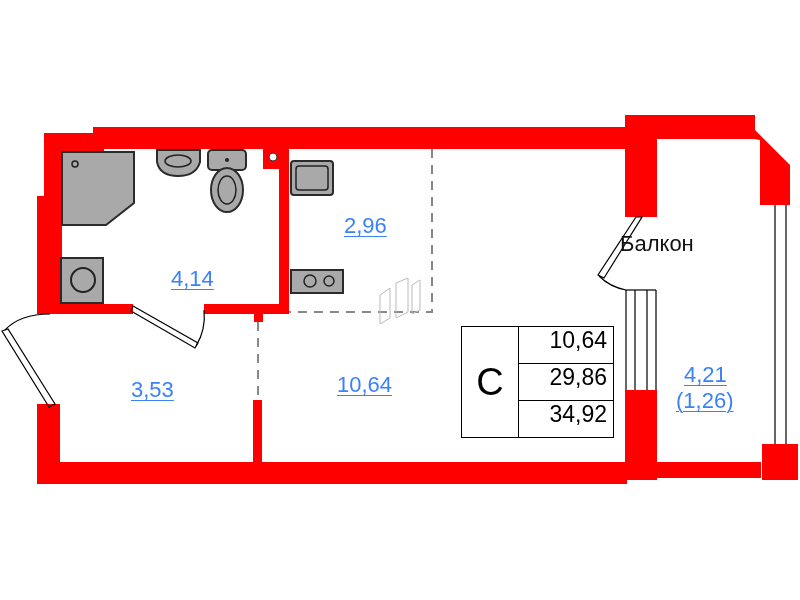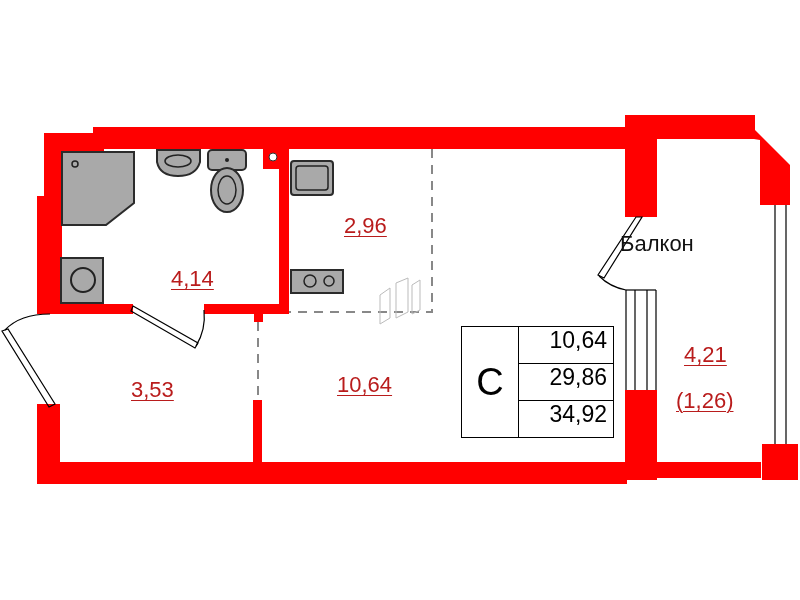--- a/index.html
+++ b/index.html
@@ -2,21 +2,21 @@
 <html><head>
 <meta charset="utf-8">
 <style>
   html, body { margin:0; padding:0; background:#ffffff; }
   body { width:800px; height:600px; position:relative; overflow:hidden; font-family:"Liberation Sans", sans-serif; }
   svg { position:absolute; left:0; top:0; }
   .wall { fill:#ff0000; }
   .fixture { fill:#a9a9a9; stroke:#2b2b2b; stroke-width:2; }
   .thin { fill:none; stroke:#000; stroke-width:1.2; }
   .dash { fill:none; stroke:#888; stroke-width:2; stroke-dasharray:9 7; }
-  .label { position:absolute; font-size:22px; color:#b91c1c; text-decoration:underline; text-decoration-thickness:1px; text-underline-offset:3px; line-height:1; }
+  .label { position:absolute; font-size:22px; color:#3b82f6; text-decoration:underline; text-decoration-thickness:1px; text-underline-offset:3px; line-height:1; }
   .plain { position:absolute; font-size:22px; color:#111; line-height:1.1; }
   .legend { position:absolute; left:461px; top:326px; width:153px; height:112px; border:1.5px solid #000; box-sizing:border-box; display:flex; }
   .legend .letter { width:56px; border-right:1.5px solid #000; display:flex; align-items:center; justify-content:center; font-size:38px; }
   .legend .vals { flex:1; display:flex; flex-direction:column; }
   .legend .vals div { flex:1; border-bottom:1.5px solid #000; font-size:23px; text-align:right; padding-right:6px; line-height:27px; }
   .legend .vals div:last-child { border-bottom:none; }
 </style>
 </head>
 <body>
 
@@ -115,21 +115,21 @@
 </svg>
 
 <div class="label" style="left:171px; top:252px;margin-top:16px;">4,14</div>
 <div class="label" style="left:344px; top:215px;">2,96</div>
 <div class="label" style="left:131px; top:379px;">3,53</div>
 <div class="label" style="left:337px; top:374px;">10,64</div>
 
 <div class="plain" style="left:620px; top:232px; width:148px;">
   <div>Балкон</div>
 </div>
-<div class="label" style="left:684px; top:344px;">4,21</div>
+<div class="label" style="left:684px; top:364px;">4,21</div>
 <div class="label" style="left:676px; top:376px;margin-top:14px;">(1,26)</div>
 
 <div class="legend">
   <div class="letter">С</div>
   <div class="vals">
     <div>10,64</div>
     <div>29,86</div>
     <div>34,92</div>
   </div>
 </div>

